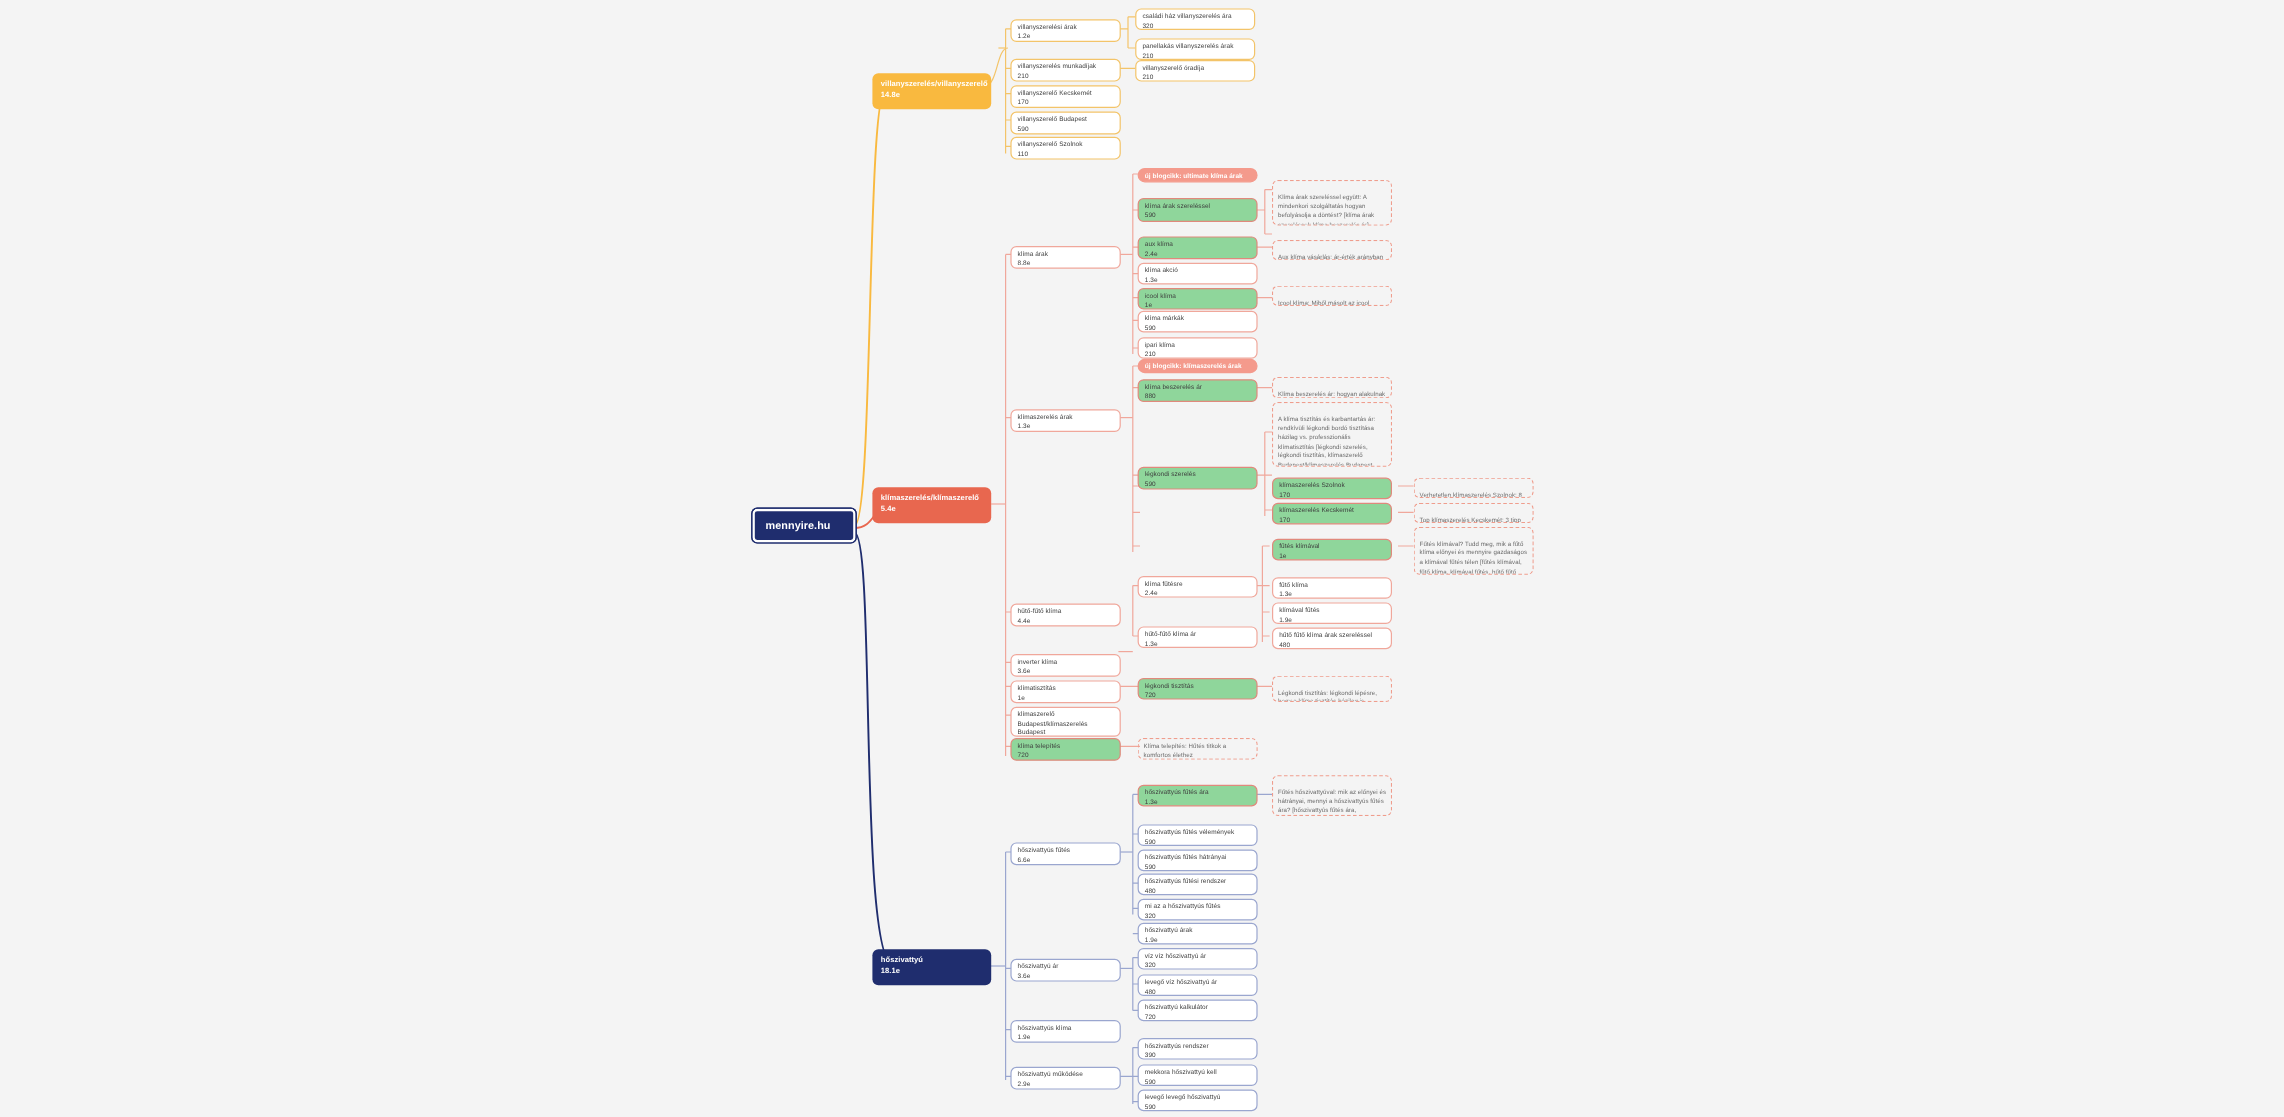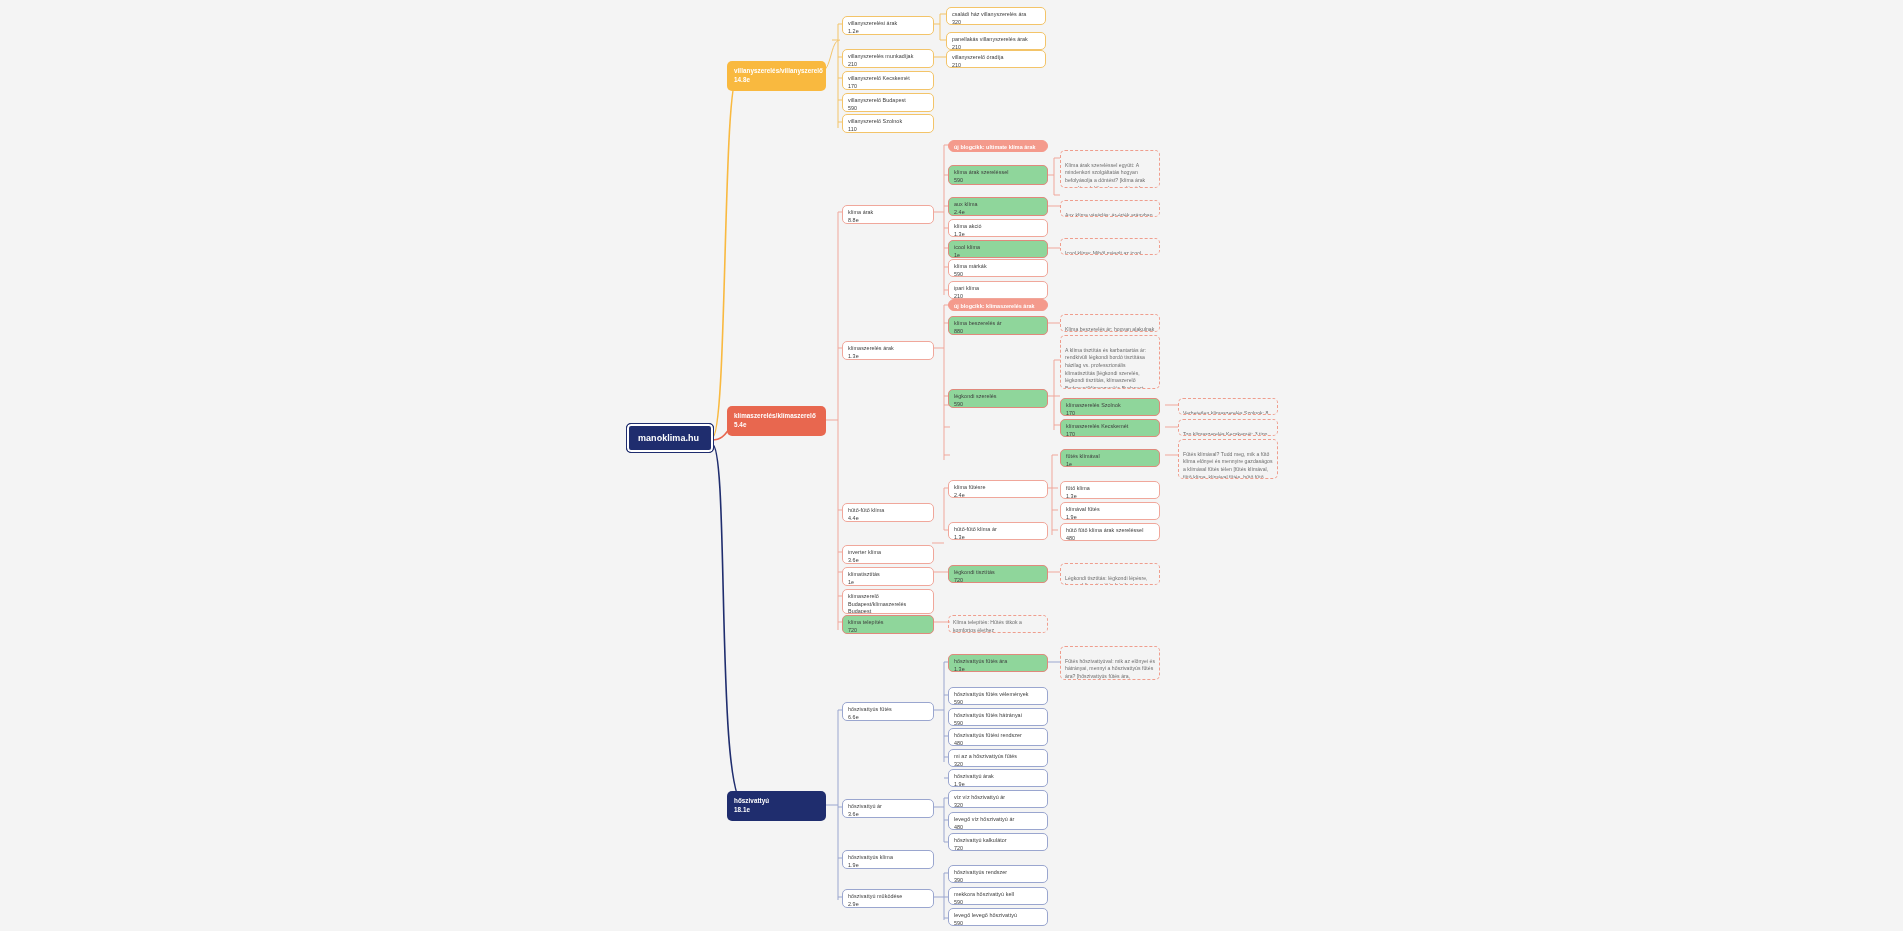--- a/index.html
+++ b/index.html
@@ -139,21 +139,21 @@
     <path d="M944,798 L950,798 M944,820 L950,820 M944,842 L950,842" stroke="#9aa6cf" stroke-width="1" fill="none"></path>
 
     <path d="M932,897 L944,897" stroke="#9aa6cf" stroke-width="1" fill="none"></path>
     <path d="M944,873 L944,920" stroke="#9aa6cf" stroke-width="1" fill="none"></path>
     <path d="M944,873 L950,873 M944,897 L950,897 M944,918 L950,918" stroke="#9aa6cf" stroke-width="1" fill="none"></path>
 
     <path d="M1047,662 L1054,662 M1054,662 L1060,662" stroke="#9aa6cf" stroke-width="1" fill="none"></path>
   </svg>
 
   <div class="node root" style="left:627px;top:424px;width:86px;height:28px;">
-    <span>manoklima.hu</span>
+    <span>mennyire.hu</span>
   </div>
 
   <div class="node head yellow" style="left:727px;top:61px;width:99px;">
     <span class="t">villanyszerelés/villanyszerelő</span>
     <span class="v">14.8e</span>
   </div>
 
   <div class="node y" style="left:842px;top:16px;width:92px;height:19px;">
     <span class="t">villanyszerelési árak</span>
     <span class="v">1.2e</span>

